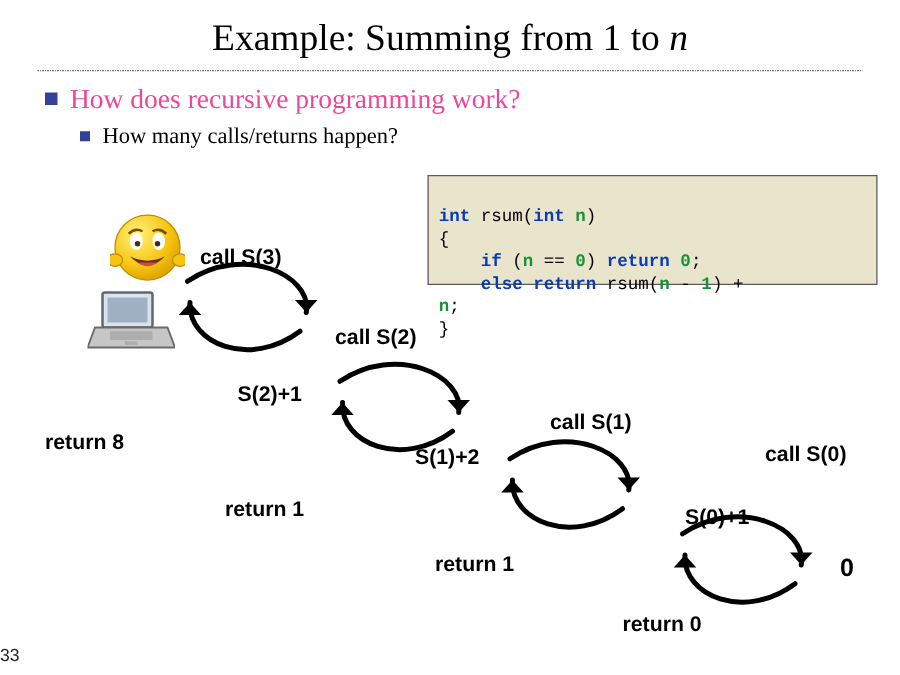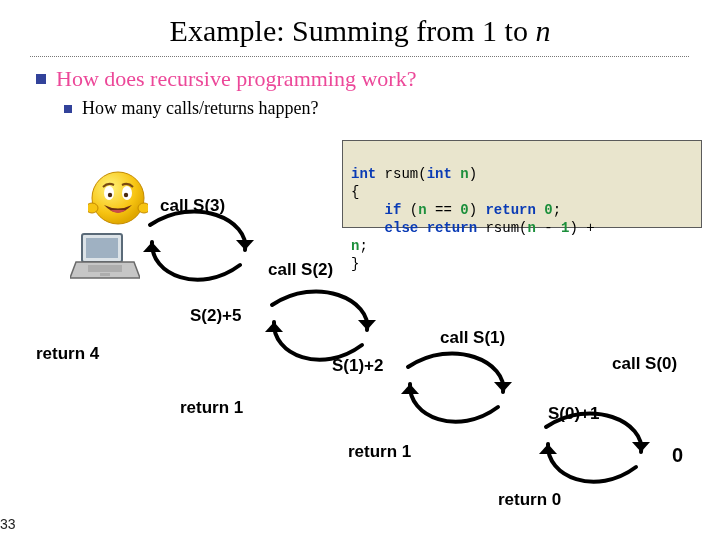--- a/index.html
+++ b/index.html
@@ -202,24 +202,24 @@
       <path d="M100 55 C 60 85, 10 65, 12 32"></path>
       <polygon class="head" points="12,32 3,42 21,42"></polygon>
     </svg>
   </div>
 
   <div class="lbl" style="left:160px; top:196px;">call S(3)</div>
   <div class="lbl" style="left:268px; top:260px;">call S(2)</div>
   <div class="lbl" style="left:440px; top:328px;">call S(1)</div>
   <div class="lbl" style="left:612px; top:354px;">call S(0)</div>
 
-  <div class="lbl" style="left:190px; top:306px;">S(2)+5</div>
+  <div class="lbl" style="left:190px; top:306px;">S(2)+1</div>
   <div class="lbl" style="left:332px; top:356px;">S(1)+2</div>
   <div class="lbl" style="left:548px; top:404px;">S(0)+1</div>
   <div class="lbl" style="left:672px; top:444px; font-size:20px;">0</div>
 
-  <div class="lbl" style="left:36px;  top:344px;">return 4</div>
+  <div class="lbl" style="left:36px;  top:344px;">return 8</div>
   <div class="lbl" style="left:180px; top:398px;">return 1</div>
   <div class="lbl" style="left:348px; top:442px;">return 1</div>
   <div class="lbl" style="left:498px; top:490px;">return 0</div>
 
   <div class="pagenum">33</div>
 </div>
 
 </body></html>

